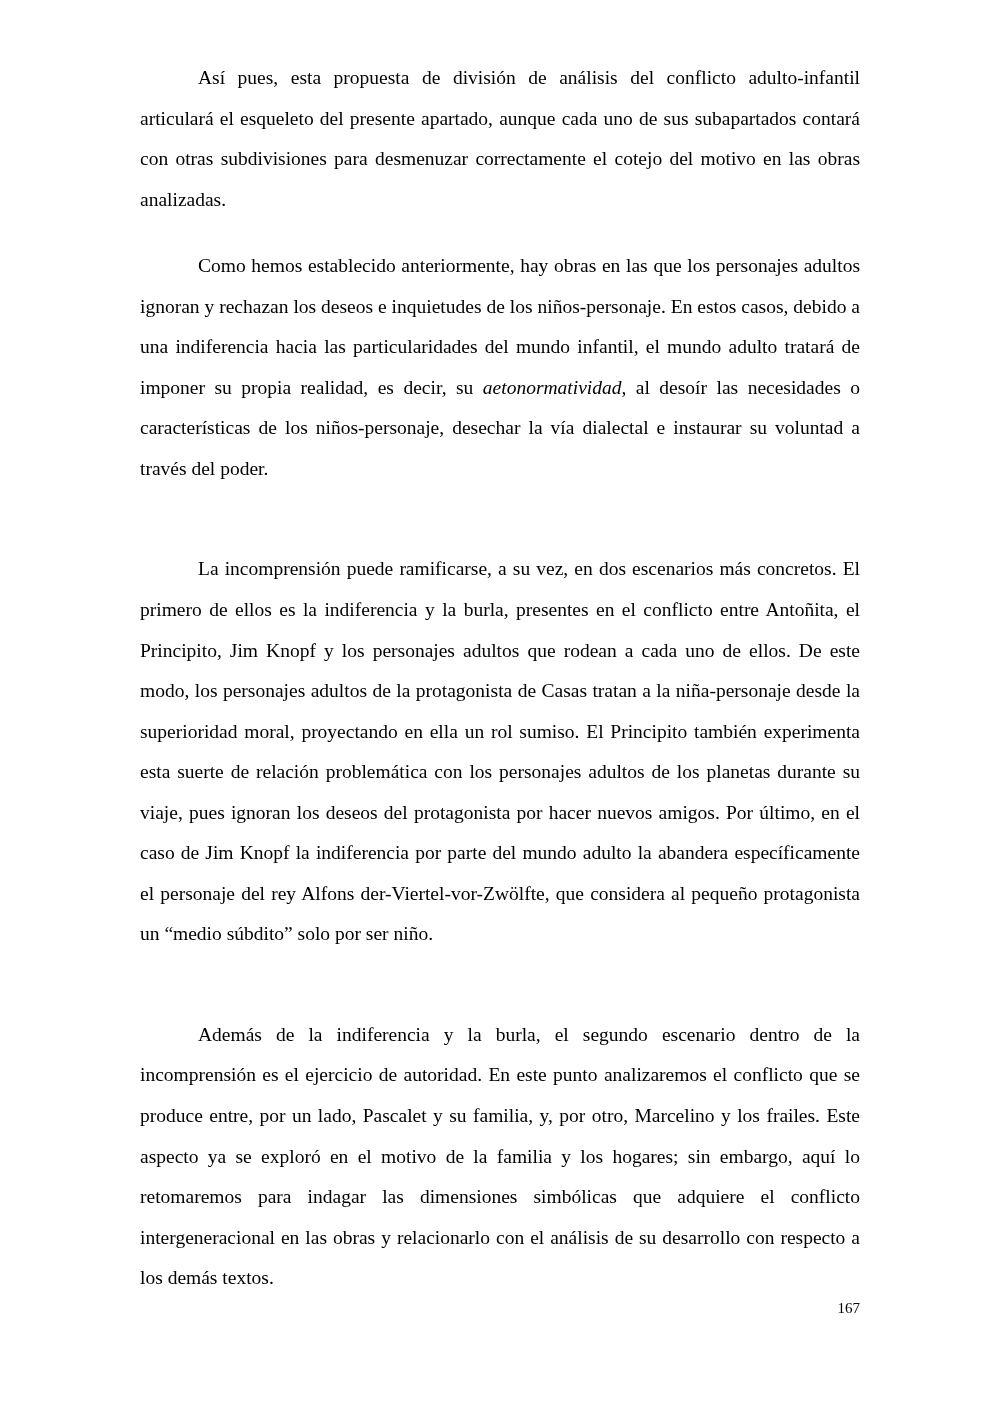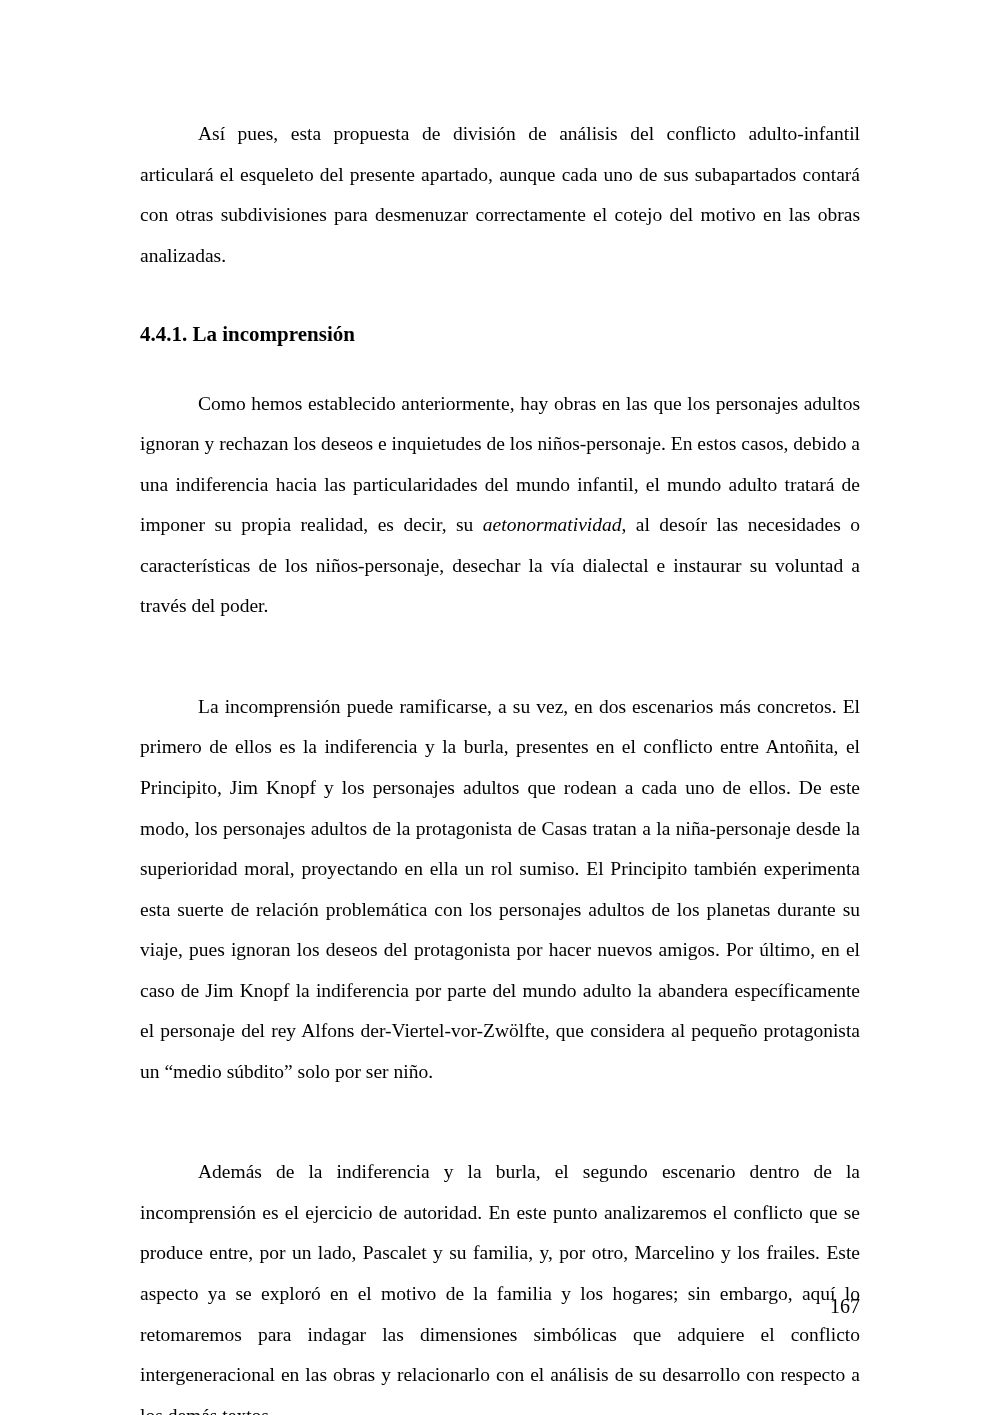--- a/index.html
+++ b/index.html
@@ -11,21 +11,21 @@
     width: 1000px;
     height: 1415px;
     font-family: "Liberation Serif", "DejaVu Serif", serif;
     color: #000000;
   }
   .page {
     position: relative;
     width: 1000px;
     height: 1378px;
     box-sizing: border-box;
-    padding: 114px 140px 60px 140px;
+    padding: 58px 140px 60px 140px;
   }
   .body-text {
     font-size: 19.5px;
     line-height: 2.08;
     text-align: justify;
     text-justify: inter-word;
     margin: 0;
   }
   .indent {
     text-indent: 58px;
@@ -45,32 +45,31 @@
     margin: 44px 0 34px 0;
     line-height: 1.4;
     text-align: left;
   }
   em {
   }
   .page-number {
     position: absolute;
     right: 140px;
     bottom: 62px;
-    font-size: 20px;
+    font-size: 15px;
     line-height: 1;
   }
 </style>
 </head>
 <body>
 
 <div class="page">
 
   <p class="body-text para indent">Así pues, esta propuesta de división de análisis del conflicto adulto-infantil articulará el esqueleto del presente apartado, aunque cada uno de sus subapartados contará con otras subdivisiones para desmenuzar correctamente el cotejo del motivo en las obras analizadas.</p>
 
-  <h2 class="section-heading">4.4.1. La incomprensión</h2>
 
   <p class="body-text para indent"><span>Como hemos establecido anteriormente, hay obras en las que los personajes adultos ignoran y rechazan los deseos e inquietudes de los niños-personaje. En estos casos, debido a una indiferencia hacia las particularidades del mundo infantil, el mundo adulto tratará de imponer su propia realidad, es decir, su </span><em>aetonormatividad</em><span>, al desoír las necesidades o características de los niños-personaje, desechar la vía dialectal e instaurar su voluntad a través del poder.</span></p>
 
   <div class="spacer-lg"></div>
 
   <p class="body-text para indent">La incomprensión puede ramificarse, a su vez, en dos escenarios más concretos. El primero de ellos es la indiferencia y la burla, presentes en el conflicto entre Antoñita, el Principito, Jim Knopf y los personajes adultos que rodean a cada uno de ellos. De este modo, los personajes adultos de la protagonista de Casas tratan a la niña-personaje desde la superioridad moral, proyectando en ella un rol sumiso. El Principito también experimenta esta suerte de relación problemática con los personajes adultos de los planetas durante su viaje, pues ignoran los deseos del protagonista por hacer nuevos amigos. Por último, en el caso de Jim Knopf la indiferencia por parte del mundo adulto la abandera específicamente el personaje del rey Alfons der-Viertel-vor-Zwölfte, que considera al pequeño protagonista un “medio súbdito” solo por ser niño.</p>
 
   <div class="spacer-lg"></div>
 
   <p class="body-text para indent tight">Además de la indiferencia y la burla, el segundo escenario dentro de la incomprensión es el ejercicio de autoridad. En este punto analizaremos el conflicto que se produce entre, por un lado, Pascalet y su familia, y, por otro, Marcelino y los frailes. Este aspecto ya se exploró en el motivo de la familia y los hogares; sin embargo, aquí lo retomaremos para indagar las dimensiones simbólicas que adquiere el conflicto intergeneracional en las obras y relacionarlo con el análisis de su desarrollo con respecto a los demás textos.</p>

